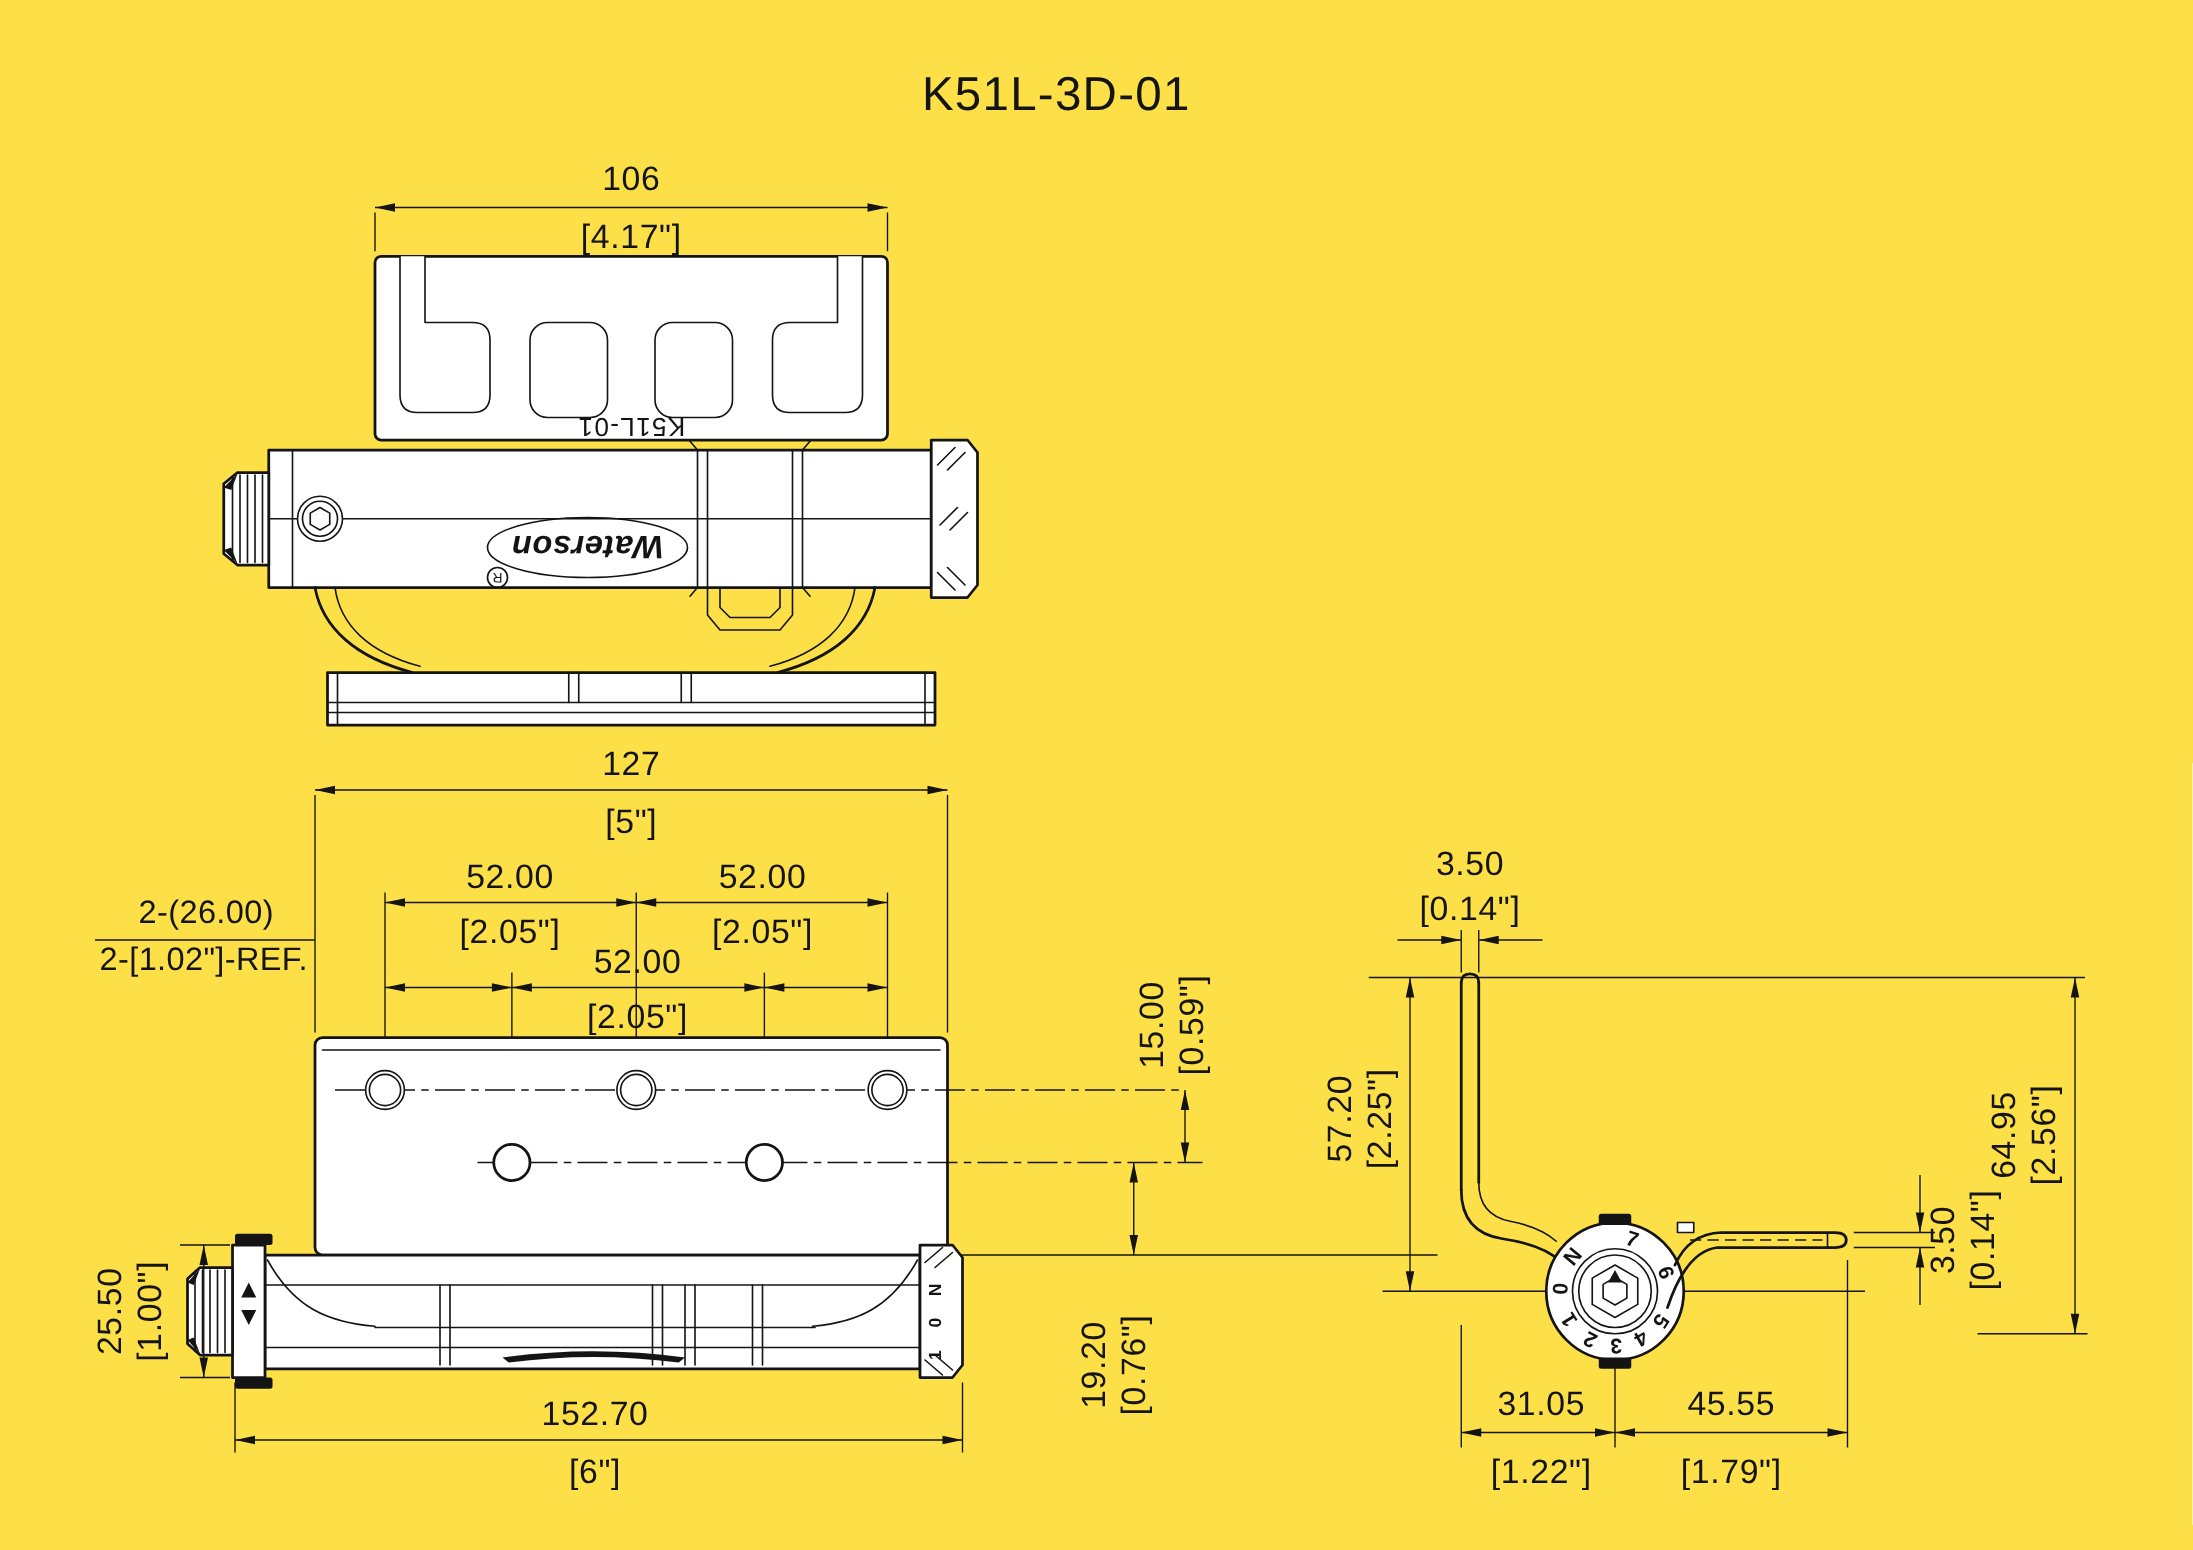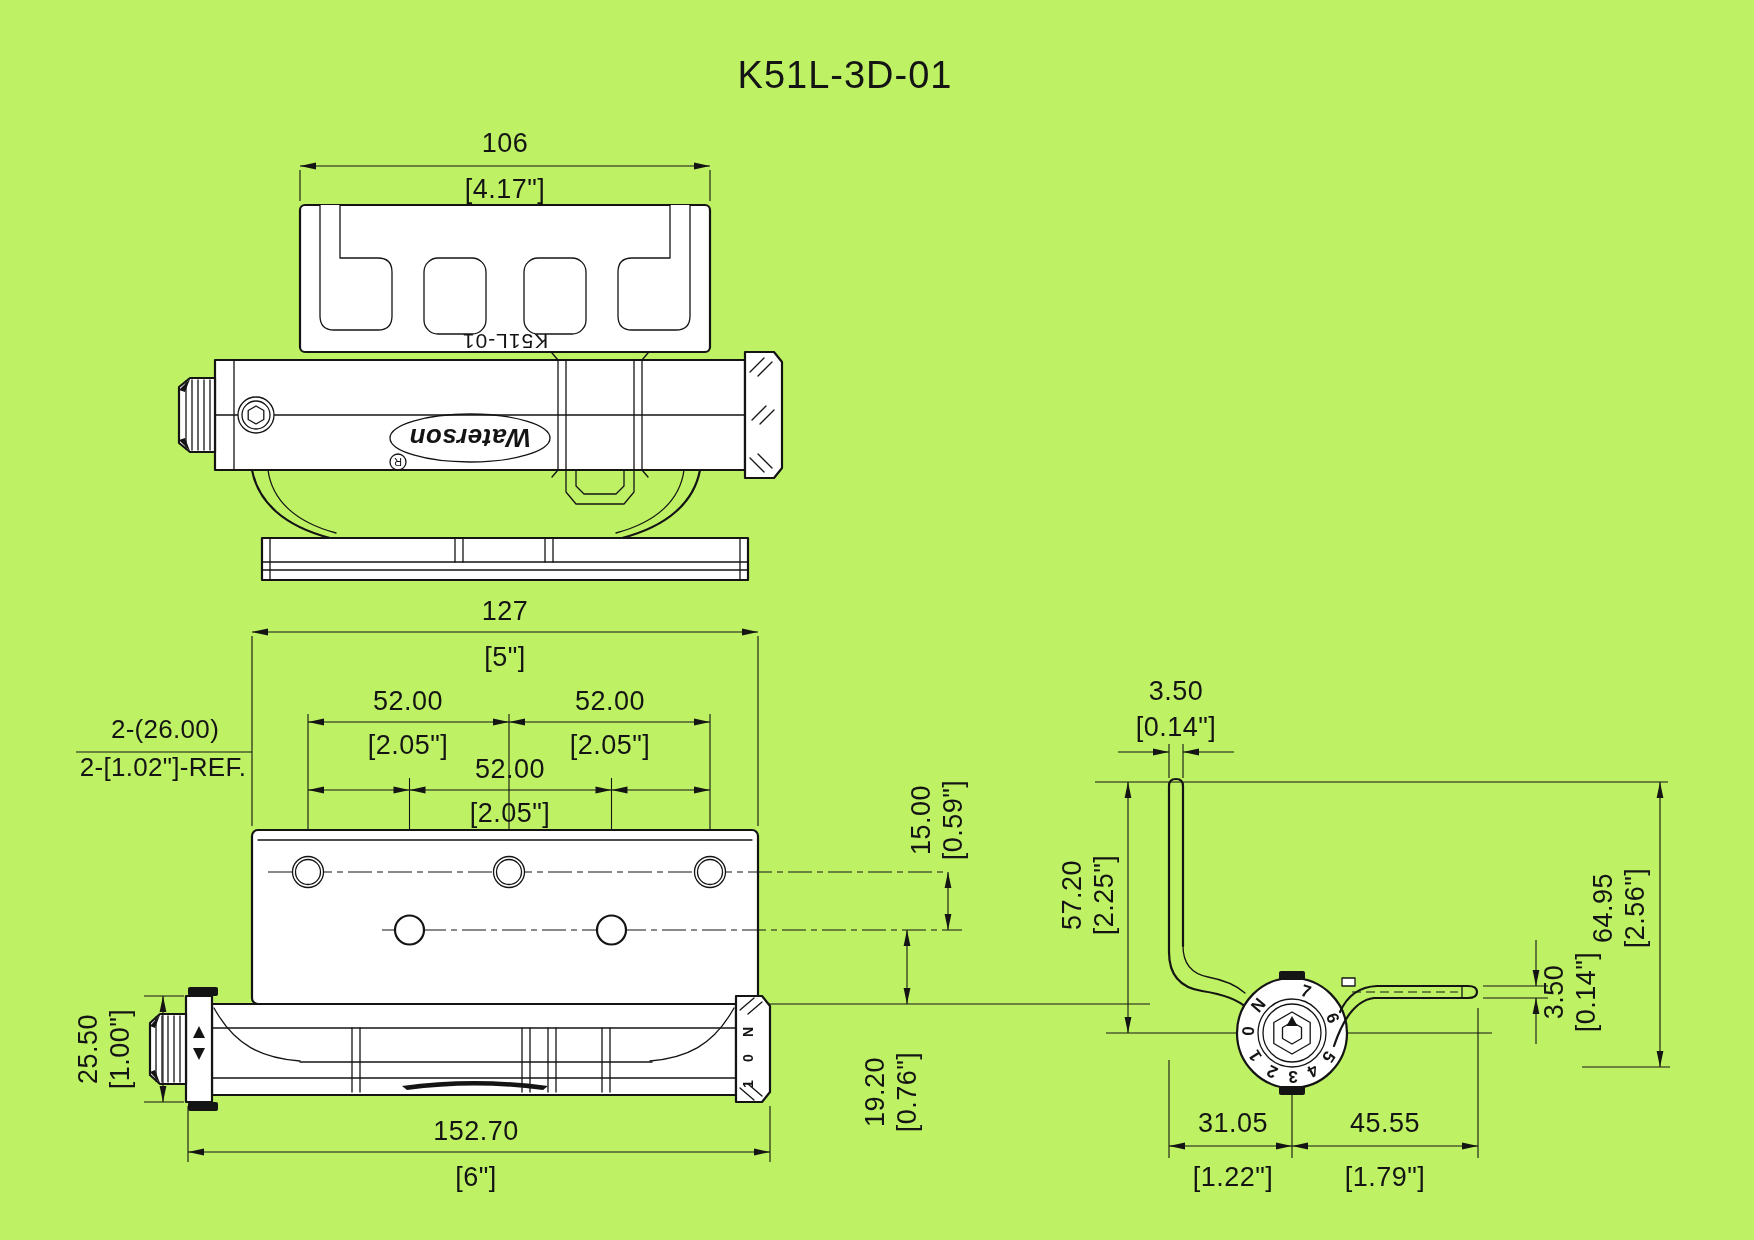--- a/index.html
+++ b/index.html
@@ -1,16 +1,16 @@
 <!DOCTYPE html>
 <html><head>
 <meta charset="utf-8">
 <style>
   html,body{margin:0;padding:0;background:#fff;}
-  #sheet{width:1754px;height:1240px;background:#bef264;position:relative;}
+  #sheet{width:1754px;height:1240px;background:#fde047;position:relative;}
   svg{display:block;}
   .o{fill:none;stroke:#141414;stroke-width:2.2;stroke-linejoin:round;stroke-linecap:round;}
   .t{fill:none;stroke:#141414;stroke-width:1.3;stroke-linejoin:round;stroke-linecap:round;}
   .d{fill:none;stroke:#141414;stroke-width:1.1;}
   .cl{fill:none;stroke:#141414;stroke-width:1.1;stroke-dasharray:24 5 6 5;}
   .hid{fill:none;stroke:#141414;stroke-width:1.1;stroke-dasharray:9 5;}
   .b{fill:#141414;stroke:none;}
   .w{fill:#fff;}
   text{fill:#141414;font-family:"Liberation Sans",sans-serif;text-anchor:middle;}
   .title{font-size:38px;letter-spacing:1px;}

